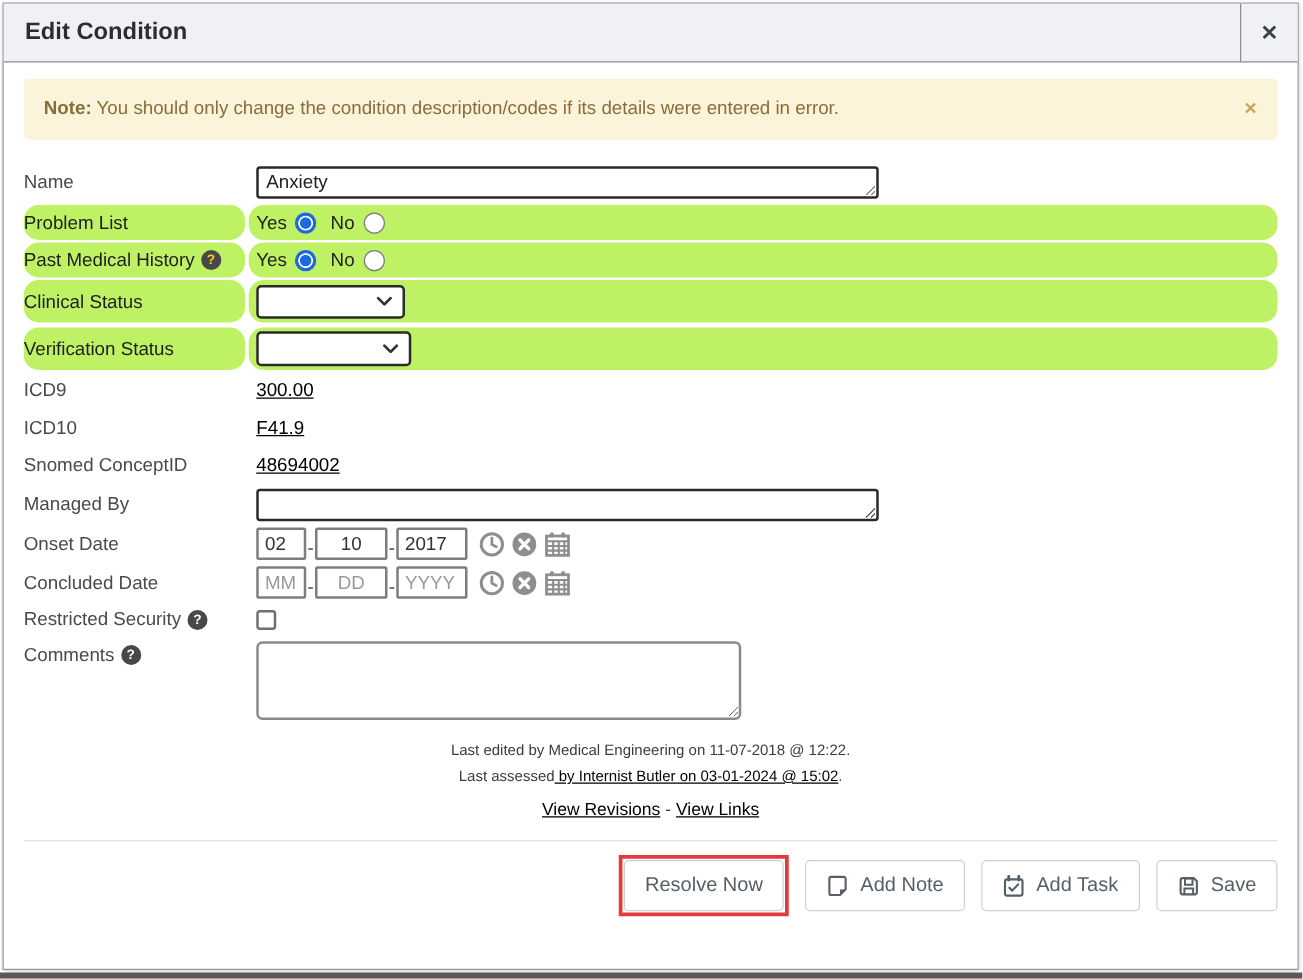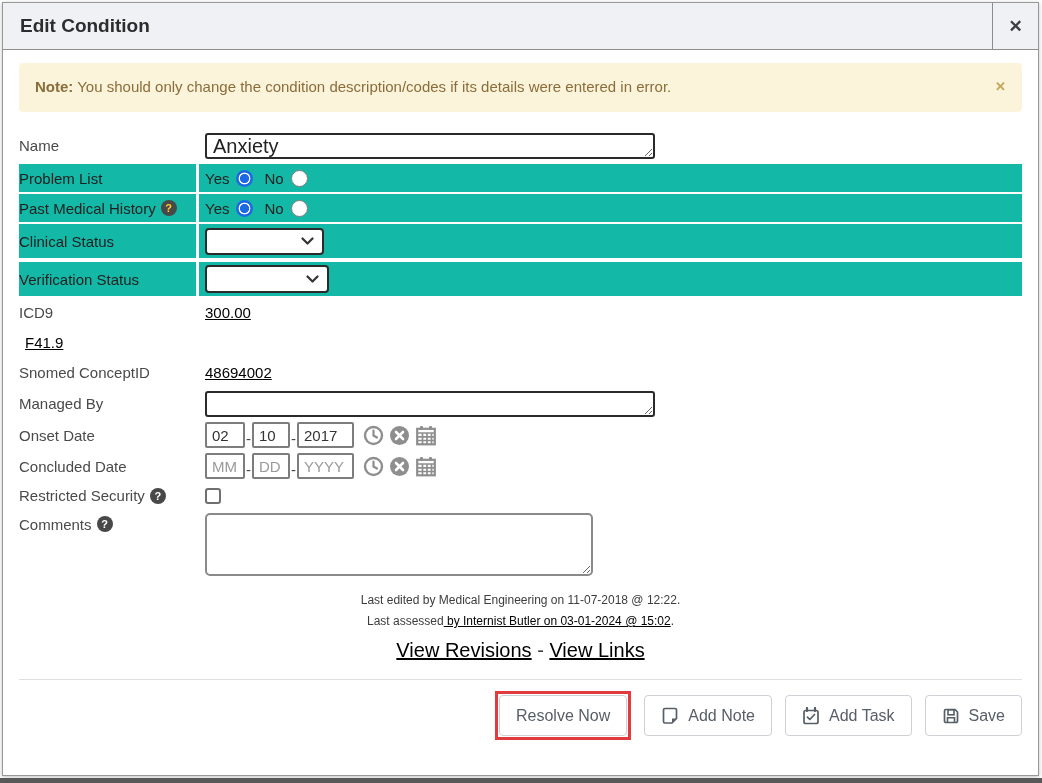--- a/index.html
+++ b/index.html
@@ -47,37 +47,37 @@
     font-weight: bold; font-size: 13px; cursor: pointer;
   }
   
   .rows { margin-top: 17px; font-size: 15px; color: #4a4a4a; }
   .row {
     display: grid; grid-template-columns: 177px 1fr; column-gap: 3px;
     min-height: 28px; align-items: center; margin-bottom: 1px;
   }
   .row .cell { height: 100%; display: flex; align-items: center; }
   .row .vcell { padding-left: 6px; }
-  .row.hl .cell { background: #14b8a6; color: #1f1f1f; }
+  .row.hl .cell { background: #bef264; color: #1f1f1f; border-radius: 12px; }
   .row.hl { margin-bottom: 2px; }
   .row.hl .cell.label { padding-left: 0; }
   .row.gap-after { margin-bottom: 4px; }
   .lbl-txt { white-space: nowrap; }
   
   .qicon {
     display: inline-flex; align-items: center; justify-content: center;
     width: 16px; height: 16px; border-radius: 50%; background: #484848;
     color: #fff; font-size: 11px; font-weight: bold; margin-left: 5px;
     flex: 0 0 auto;
   }
   .row.hl .qicon { color: #fecf2f; }
   
   textarea.line-input {
-    width: 450px; height: 26px; border: 2px solid #2a2a2a; border-radius: 3px;
-    font-family: "Liberation Sans", sans-serif; font-size: 20px;
+    width: 498px; height: 26px; border: 2px solid #2a2a2a; border-radius: 3px;
+    font-family: "Liberation Sans", sans-serif; font-size: 15px;
     padding: 2px 6px; resize: both; overflow: hidden; line-height: 18px;
     color: #222; background: #fff;
   }
   .row.name-row { min-height: 33px; margin-bottom: 2px; }
   
   .radio-group { display: flex; align-items: center; }
   .opt-label { color: #222; }
   .radio {
     width: 17px; height: 17px; border-radius: 50%; margin-left: 7px;
     background: #fff; border: 1px solid #7d7d7d; cursor: pointer; flex: 0 0 auto;
@@ -103,42 +103,42 @@
   }
   .row.link-row { min-height: 29px; }
   
   .date-group { display: flex; align-items: center; }
   input.date-seg {
     height: 26px; border: 2px solid #7d7d7d; border-radius: 2px;
     font-family: "Liberation Sans", sans-serif; font-size: 15px; color: #333;
     padding: 1px 5px; background: #fff;
   }
   input.date-seg::placeholder { color: #9a9a9a; }
-  .seg-mm { width: 40px; } .seg-dd { width: 38px; } .seg-yyyy { width: 57px; }
+  .seg-mm { width: 40px; } .seg-dd { width: 58px; text-align: center; } .seg-yyyy { width: 57px; }
   .date-sep { color: #444; margin: 6px 1px 0 1px; }
   .date-icons { display: flex; align-items: center; gap: 5px; margin-left: 9px; }
   .date-icons svg { cursor: pointer; display: block; }
   .row.date-row { min-height: 30px; }
   
   .checkbox {
     width: 16px; height: 16px; border: 2px solid #6f6f6f; border-radius: 3px;
     background: #fff; cursor: pointer;
   }
   .row.check-row { min-height: 27px; }
   
   .row.comments-row { align-items: flex-start; margin-top: 4px; }
   .row.comments-row .cell.label { align-items: flex-start; padding-top: 3px; }
   textarea.comments-input {
     width: 388px; height: 63px; border: 2px solid #8a8a8a; border-radius: 5px;
     font-family: "Liberation Sans", sans-serif; font-size: 15px; padding: 4px 6px;
     resize: both; color: #222;
   }
   
   .meta { margin-top: 14px; text-align: center; font-size: 12px; color: #3c3c3c; line-height: 21px; }
-  .meta-links { margin-top: 7px; text-align: center; font-size: 20px; color: #3c3c3c; }
+  .meta-links { margin-top: 7px; text-align: center; font-size: 14px; color: #3c3c3c; }
   
   .divider { border-top: 1px solid #e0e0e0; margin-top: 17px; }
   .footer-buttons {
     display: flex; justify-content: flex-end; align-items: center;
     gap: 13px; padding-top: 11px;
   }
   .btn {
     display: inline-flex; align-items: center; gap: 9px;
     background: #fff; border: 1px solid #cdd0d4; border-radius: 4px;
     padding: 10px 16px; font-family: "Liberation Sans", sans-serif;
@@ -234,20 +234,23 @@
       <div class="row link-row">
         <div class="cell label">
             <span class="lbl-txt">ICD9</span>
           </div>
         <div class="cell vcell">
             <span class="plain-link">300.00</span>
           </div>
       </div>
 
       <div class="row link-row">
+        <div class="cell label">
+            <span class="lbl-txt">ICD10</span>
+          </div>
         <div class="cell vcell">
             <span class="plain-link">F41.9</span>
           </div>
       </div>
 
       <div class="row link-row">
         <div class="cell label">
             <span class="lbl-txt">Snomed ConceptID</span>
           </div>
         <div class="cell vcell">

